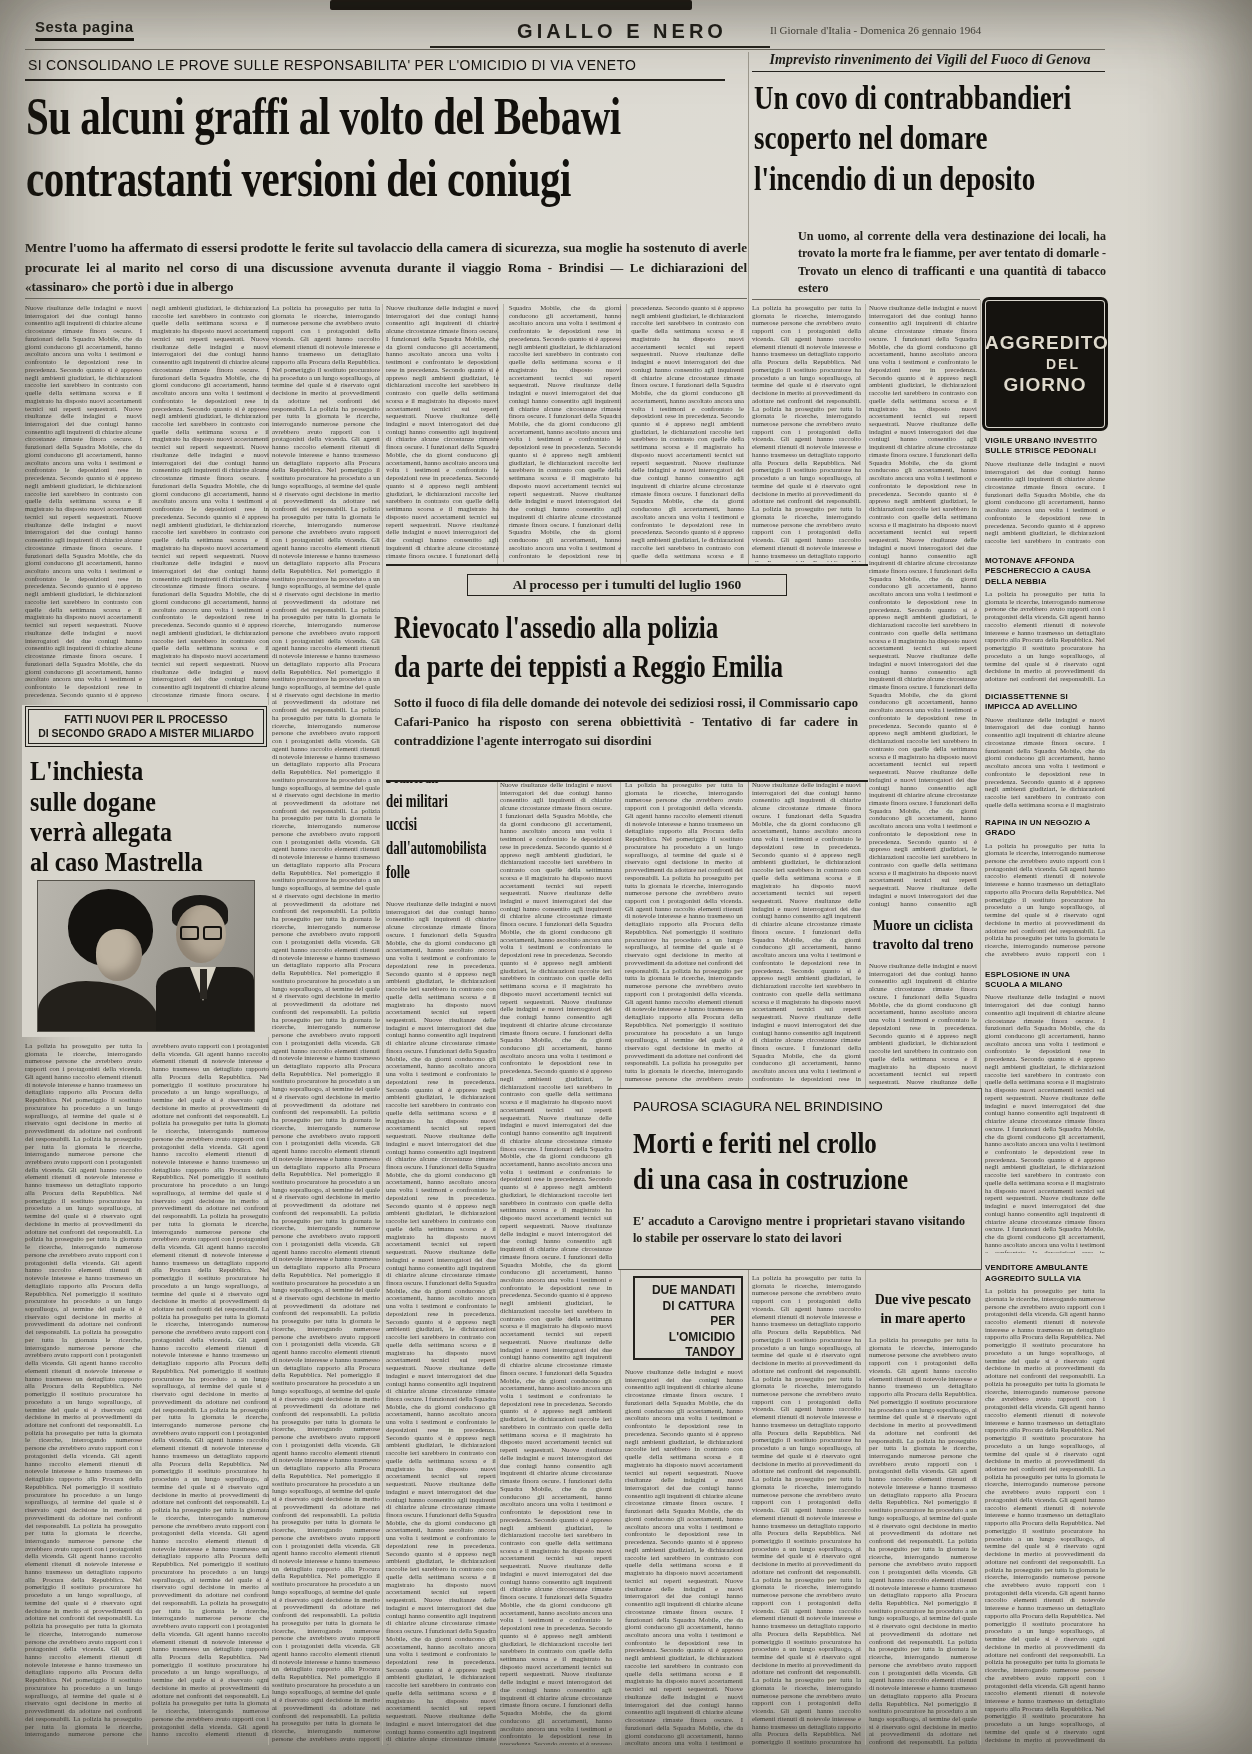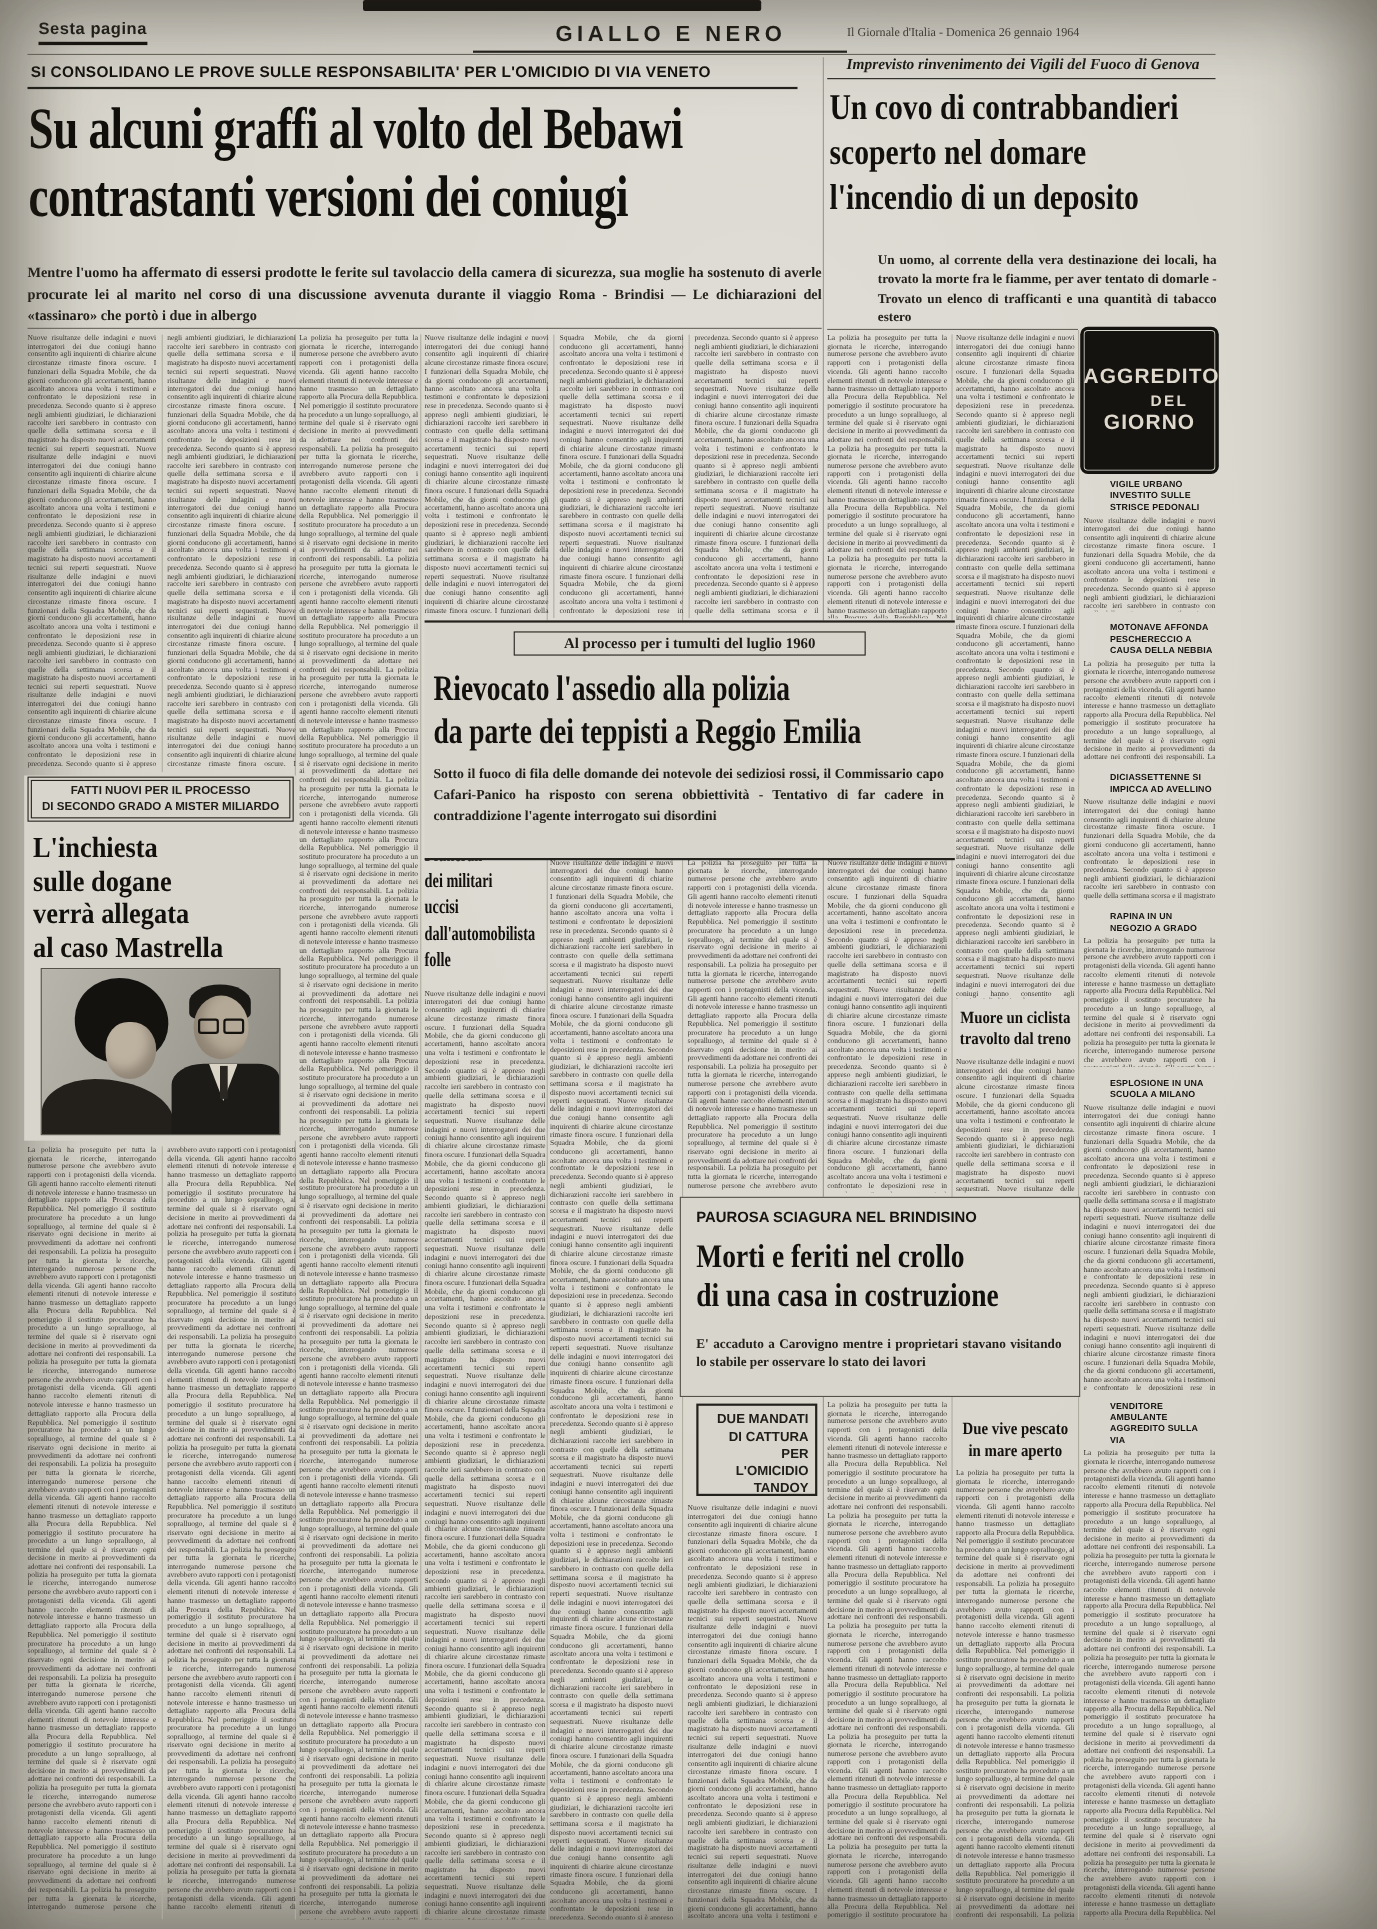--- a/index.html
+++ b/index.html
@@ -7,37 +7,37 @@
         background:radial-gradient(ellipse at 55% 30%, rgba(255,255,255,.22), transparent 62%), #d8d5cc;
         font-family:"Liberation Serif", serif;color:#1e1d18;}
   .page::after{content:"";position:absolute;inset:0;pointer-events:none;
         box-shadow:inset 0 0 95px rgba(55,50,40,.45), inset -30px -45px 90px rgba(50,45,36,.28), inset 25px 10px 60px rgba(55,50,40,.18);}
   .abs{position:absolute;}
   .vrule{position:absolute;width:1px;background:#b0aca0;z-index:1;}
   .hrule{position:absolute;height:1px;background:#67645a;z-index:1;}
   .sans{font-family:"Liberation Sans", sans-serif;text-align:right;}
   .body-text{font-size:6.8px;line-height:1.14;text-align:justify;color:#37352e;overflow:hidden;
         column-gap:10px;column-rule:1px solid #b0aca0;overflow-wrap:break-word;z-index:2;}
-  .kicker{font-family:"Liberation Sans",sans-serif;font-weight:bold;color:#15130f;}
+  .kicker{font-family:"Liberation Sans",sans-serif;font-weight:normal;color:#15130f;}
   .hl{font-weight:bold;color:#12100c;transform-origin:top left;}
   .deck{font-weight:bold;text-align:justify;color:#23211b;}
   .boxed{background:#d8d5cc;z-index:2;}
-  .f-head{font-family:"Liberation Sans",sans-serif;font-weight:bold;font-size:8px;line-height:1.3;letter-spacing:.2px;color:#15130f;margin-bottom:3px;margin-left:24px;}
+  .f-head{font-family:"Liberation Sans",sans-serif;font-weight:bold;font-size:8px;line-height:1.3;letter-spacing:.2px;color:#15130f;margin-bottom:3px;}
   .f-item{margin-bottom:10px;}
   .center{text-align:center;}
 </style>
 </head>
 <body>
 
 <div class="page">
 
   <div class="abs" style="left:330px;top:0;width:362px;height:10px;background:#12100d;border-radius:2px;"></div>
 
   <div class="abs sans" style="left:35px;top:18px;font-weight:bold;font-size:15px;letter-spacing:.5px;border-bottom:3px solid #15130f;padding-bottom:3px;">Sesta pagina</div>
-  <div class="abs sans center" style="left:440px;top:20px;width:340px;font-weight:bold;font-size:20px;letter-spacing:4px;">GIALLO E NERO</div>
+  <div class="abs sans center" style="left:452px;top:20px;width:340px;font-weight:bold;font-size:20px;letter-spacing:4px;">GIALLO E NERO</div>
   <div class="hrule" style="left:430px;top:46px;width:340px;height:2px;background:#23211c;"></div>
   <div class="abs" style="left:770px;top:24px;width:335px;text-align:left;font-size:11px;color:#46443c;">Il Giornale d'Italia - Domenica 26 gennaio 1964</div>
   <div class="hrule" style="left:25px;top:49px;width:1080px;"></div>
 
   <div class="vrule" style="left:268px;top:304px;height:1441px;"></div>
   <div class="vrule" style="left:382px;top:304px;height:1441px;"></div>
   <div class="vrule" style="left:497px;top:304px;height:1441px;"></div>
   <div class="vrule" style="left:620px;top:304px;height:1441px;"></div>
   <div class="vrule" style="left:748px;top:52px;height:1693px;background:#9a968b;"></div>
   <div class="vrule" style="left:865px;top:304px;height:1441px;"></div>

